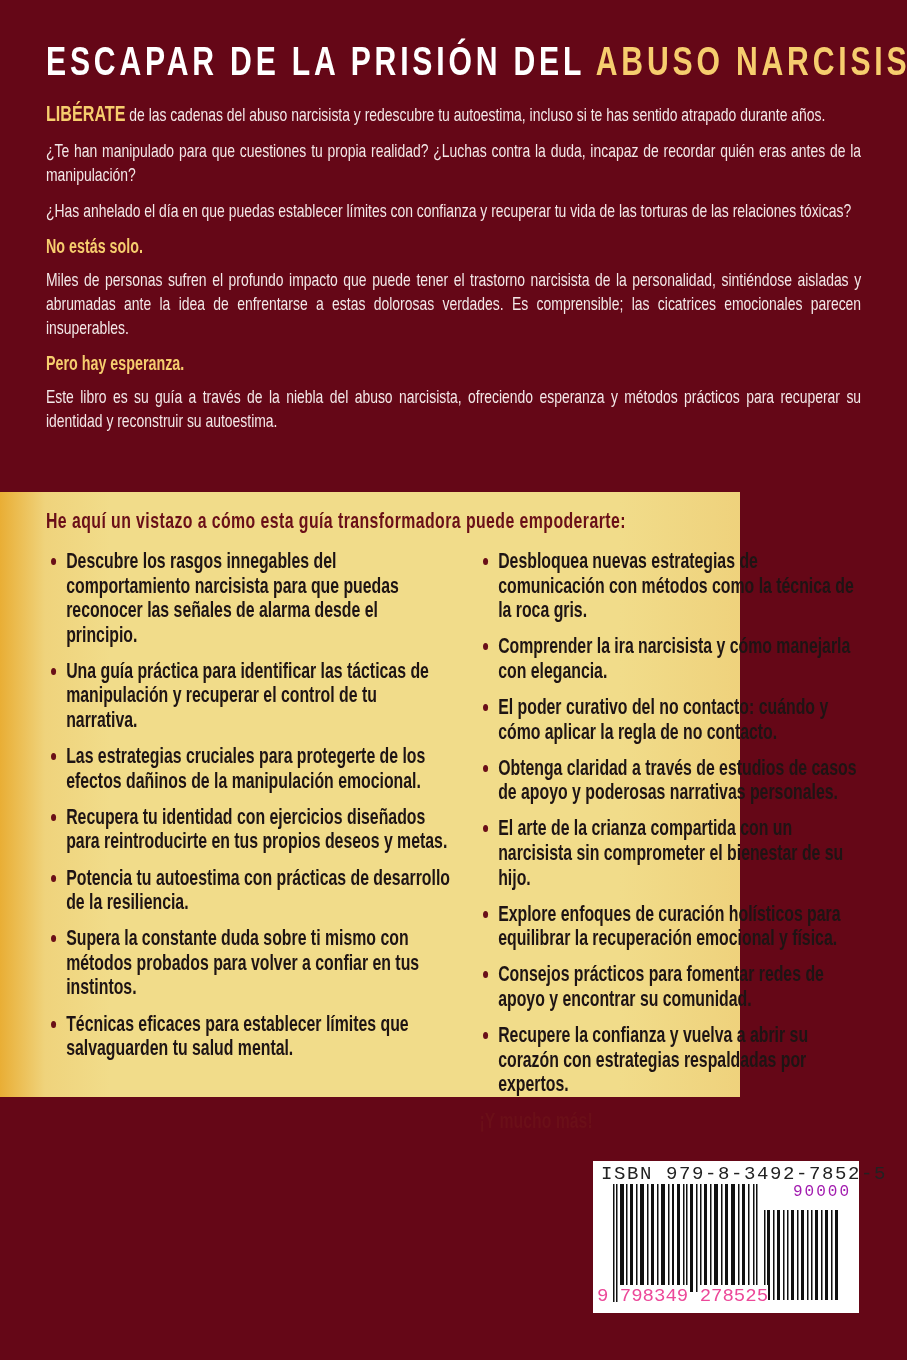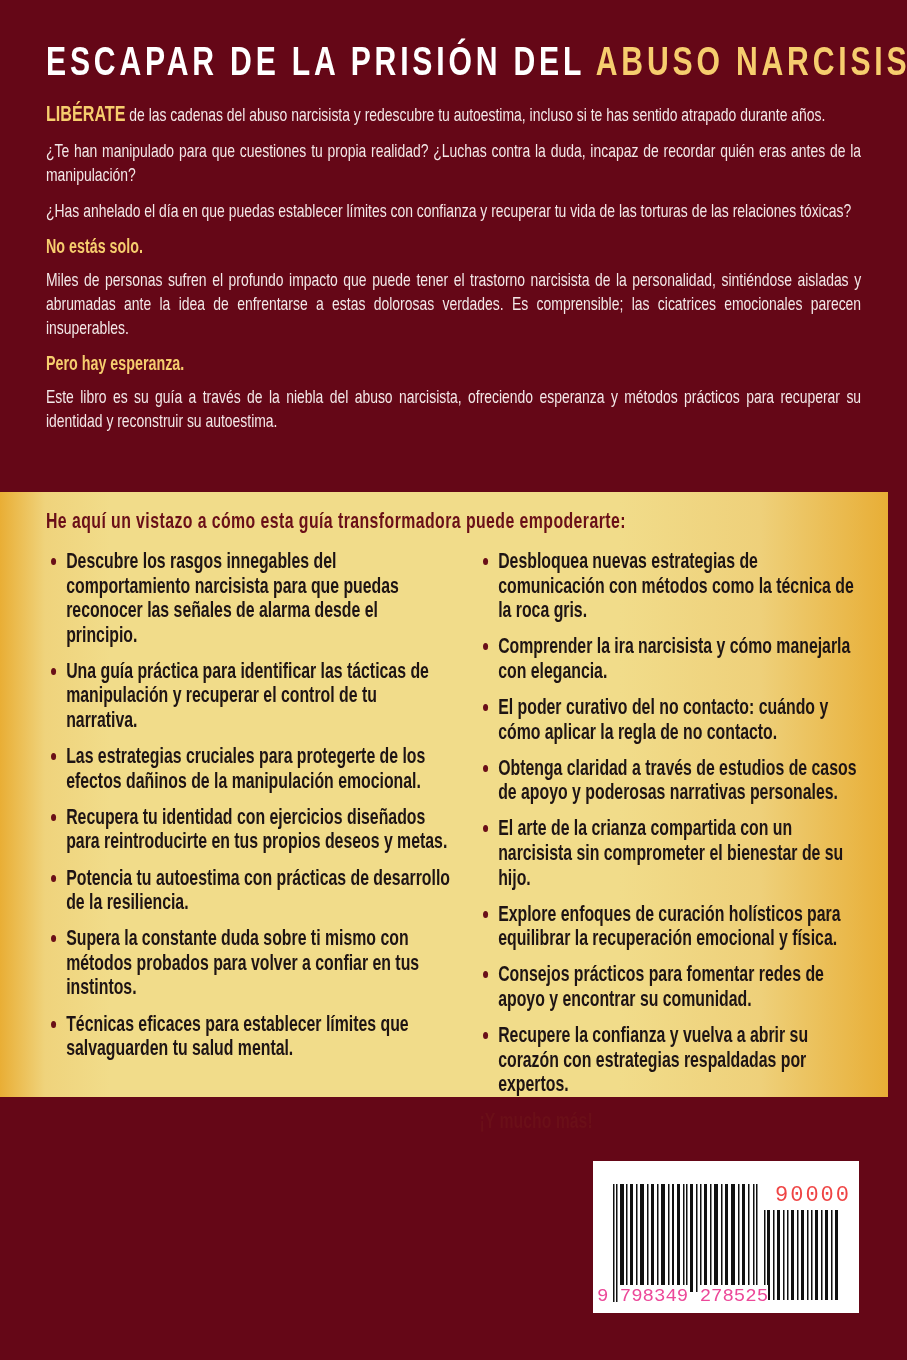--- a/index.html
+++ b/index.html
@@ -3,34 +3,34 @@
 <meta charset="utf-8">
 <style>
   html, body { margin:0; padding:0; }
   body { width:907px; height:1360px; background:#650717; position:relative; overflow:hidden; font-family:"Liberation Sans", sans-serif; }
   .title { position:absolute; left:46px; top:38px; width:1100px; transform-origin:0 0; transform:scaleX(0.735); font-family:"Liberation Sans", sans-serif; font-weight:bold; font-size:41px; letter-spacing:5.2px; color:#ffffff; white-space:nowrap; line-height:46px; }
   .title .hl { color:#f6cd6e; }
   .intro { position:absolute; left:46px; top:102px; width:1112px; transform-origin:0 0; transform:scaleX(0.733); color:#f3e8e8; font-size:19px; line-height:23.6px; }
   .intro p { margin:0 0 12.5px 0; text-align:justify; text-align-last:left; }
   .intro .lead { color:#f6cd6e; font-weight:bold; font-size:22px; }
   .intro .sub { color:#f6cd6e; font-weight:bold; font-size:19.5px; margin-bottom:10px; }
-  .panel { position:absolute; left:0; top:492px; width:888px; height:605px;
+  .panel { position:absolute; left:0; top:492px; width:740px; height:605px;
     background: linear-gradient(90deg, #e9ae35 0px, #efd37c 45px, #f1dc8a 110px, #f1dc8a 620px, #eed07a 760px, #e8ae36 888px); }
   .panel-inner { position:absolute; left:46px; top:15px; width:1150px; transform-origin:0 0; transform:scaleX(0.72); }
   .panel h2 { margin:0; color:#6a0f18; font-size:22px; font-weight:bold; letter-spacing:0.6px; line-height:28px; white-space:nowrap; }
   .cols { display:flex; margin-top:14px; }
   .col { list-style:none; margin:0; padding:0; }
   .col.left { width:560px; margin-left:2px; }
   .col.right { width:540px; margin-left:40px; }
   .col li { position:relative; padding-left:26px; color:#1e1414; font-weight:bold; font-size:22px; line-height:24.6px; margin-bottom:11.5px; }
   .col li .dot { position:absolute; left:5px; top:9px; width:7px; height:7px; border-radius:50%; background:#6a0f18; }
   .more { color:#6a0f18; font-weight:bold; font-size:22px; line-height:26px; margin-top:4px; }
   .barcode { position:absolute; left:593px; top:1161px; width:266px; height:152px; background:#ffffff; }
   .isbn-text { position:absolute; left:8px; top:2px; font-family:"Liberation Mono", monospace; font-size:19px; letter-spacing:1.6px; color:#222; white-space:nowrap; }
-  .price { position:absolute; right:8px; top:22px; font-family:"Liberation Mono", monospace; font-size:22px; letter-spacing:2px; color:#ef4444; }
+  .price { position:absolute; right:8px; top:22px; font-family:"Liberation Mono", monospace; font-size:16px; letter-spacing:2px; color:#a21caf; }
   .bars-main { position:absolute; left:20px; top:23px; height:118px; }
   .bars-addon { position:absolute; left:171px; top:49px; height:90px; }
   .digits { position:absolute; left:4px; top:124px; font-family:"Liberation Mono", monospace; font-size:19px; color:#ec4899; white-space:nowrap; background:transparent; }
   .digits span { background:#fff; }
 </style>
 </head>
 <body>
 
 <div class="title">
   <span>ESCAPAR DE LA PRISIÓN DEL </span><span class="hl">ABUSO NARCISISTA</span>
@@ -70,20 +70,21 @@
           <li><span class="dot"></span><span>Consejos prácticos para fomentar redes de apoyo y encontrar su comunidad.</span></li>
           <li><span class="dot"></span><span>Recupere la confianza y vuelva a abrir su corazón con estrategias respaldadas por expertos.</span></li>
         </ul>
         <div class="more">¡Y mucho más!</div>
       </div>
     </div>
   </div>
 </div>
 
 <div class="barcode">
+  <div class="isbn-text">ISBN 979-8-3492-7852-5</div>
   <div class="price">90000</div>
   <svg class="bars-main" width="150" height="118" viewBox="0 0 150 118">
     <g fill="#111">
       <rect x="0" y="0" width="1.5" height="118"></rect>
         <rect x="3" y="0" width="1.5" height="118"></rect>
       <rect x="7" y="0" width="4" height="108"></rect>
         <rect x="13" y="0" width="1.5" height="108"></rect>
       <rect x="17" y="0" width="3" height="108"></rect>
         <rect x="23" y="0" width="1.5" height="108"></rect>
       <rect x="27" y="0" width="4" height="108"></rect>

